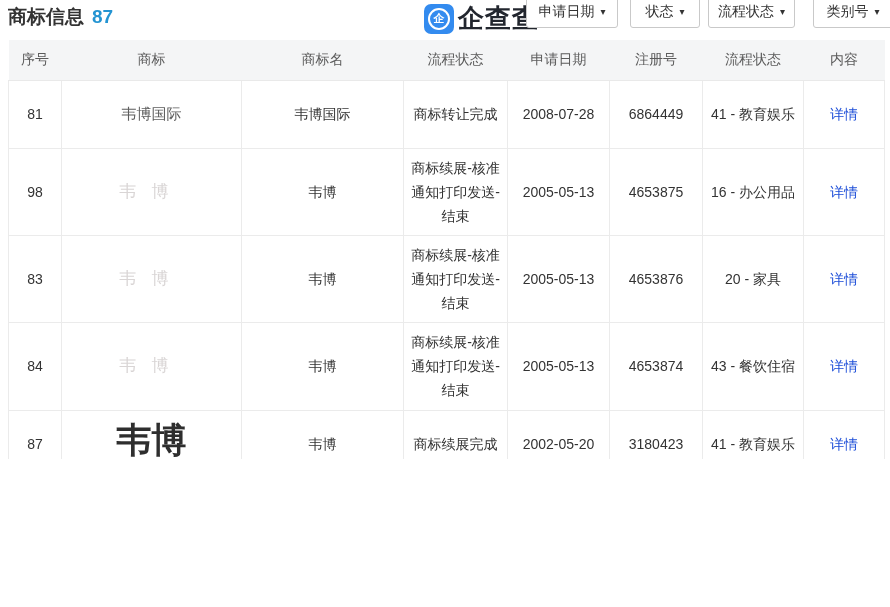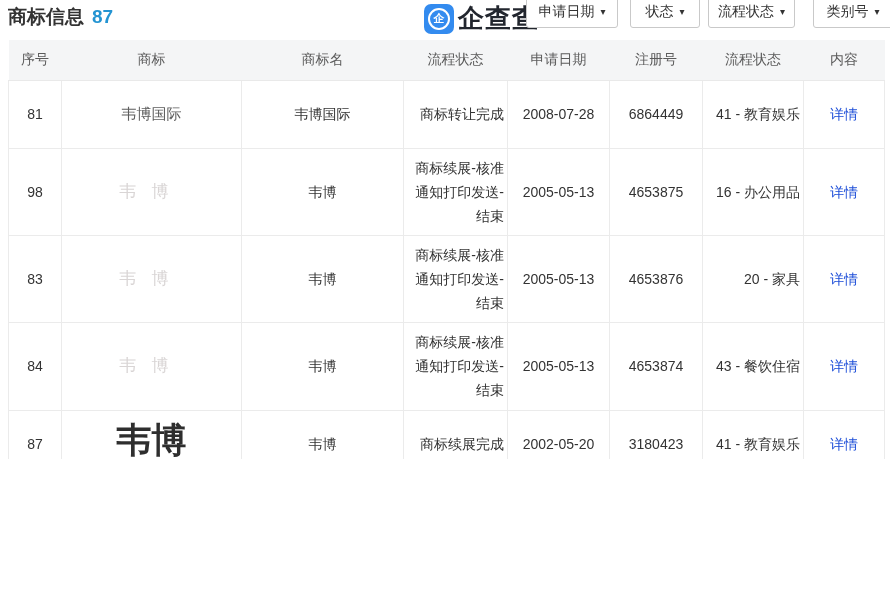--- a/index.html
+++ b/index.html
@@ -21,21 +21,21 @@
   .filter-btn .caret { margin-left:6px; font-size:10px; color:#333; }
   #f0 { left:526px; width:92px; }
   #f1 { left:630px; width:70px; }
   #f2 { left:708px; width:87px; }
   #f3 { left:813px; width:80px; }
 
   
   table { position:absolute; left:8px; top:40px; width:876px; border-collapse:collapse; table-layout:fixed; }
   thead th { height:40px; background:#f4f5f6; font-weight:400; font-size:14px; color:#5b5b5b; border-bottom:1px solid #e9e9e9; }
   tbody td { border:1px solid #ebebeb; background:#fff; font-size:14px; color:#333; text-align:center; vertical-align:middle; padding:7px 3px; line-height:24px; word-break:break-all; }
-  tbody td.left { text-align:right; }
+  tbody td.left { text-align:center; }
   tbody tr:nth-child(1) { height:68px; }
   tbody tr:nth-child(2) { height:87px; }
   tbody tr:nth-child(3) { height:87px; }
   tbody tr:nth-child(4) { height:88px; }
   tbody tr:nth-child(5) { height:67px; }
   tbody tr:nth-child(6) { height:68px; }
   tbody tr:nth-child(7) { height:68px; }
   td.nowrap { white-space:nowrap; }
 
   .detail-link { color:#1d4ed8; cursor:pointer; }

